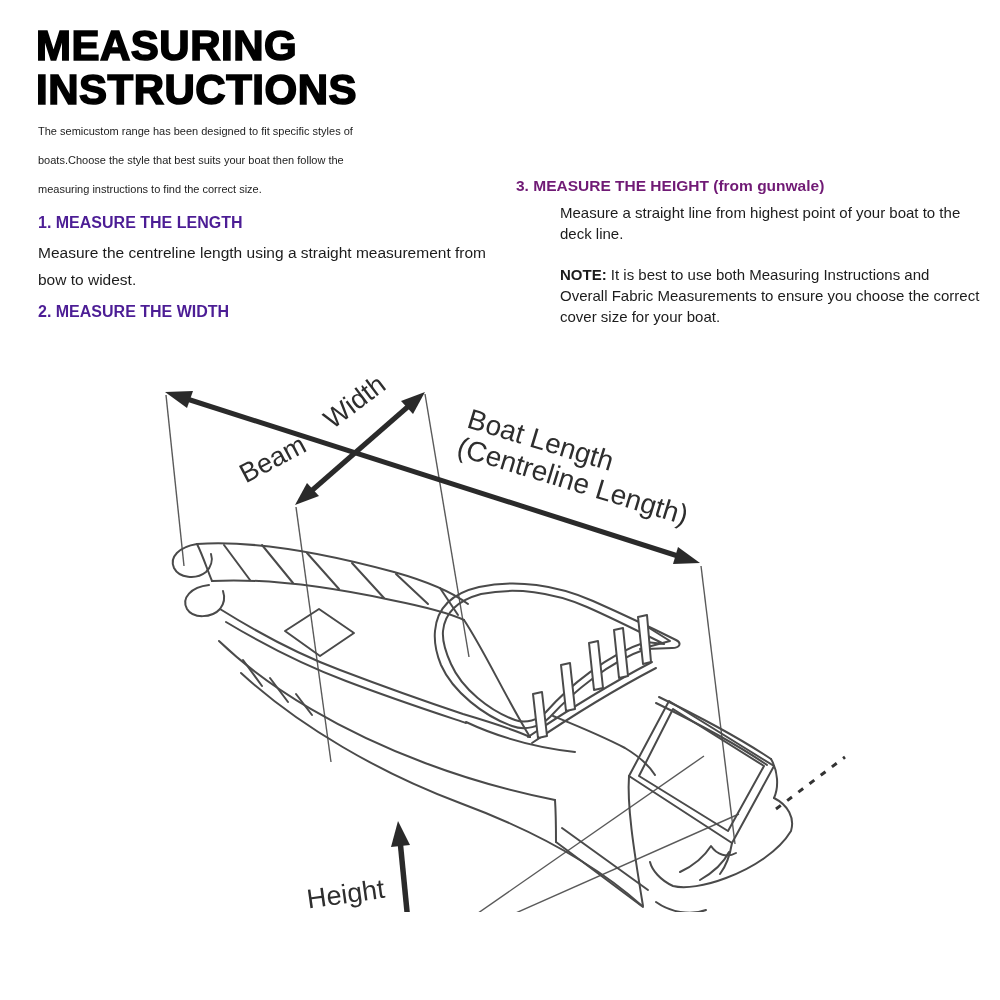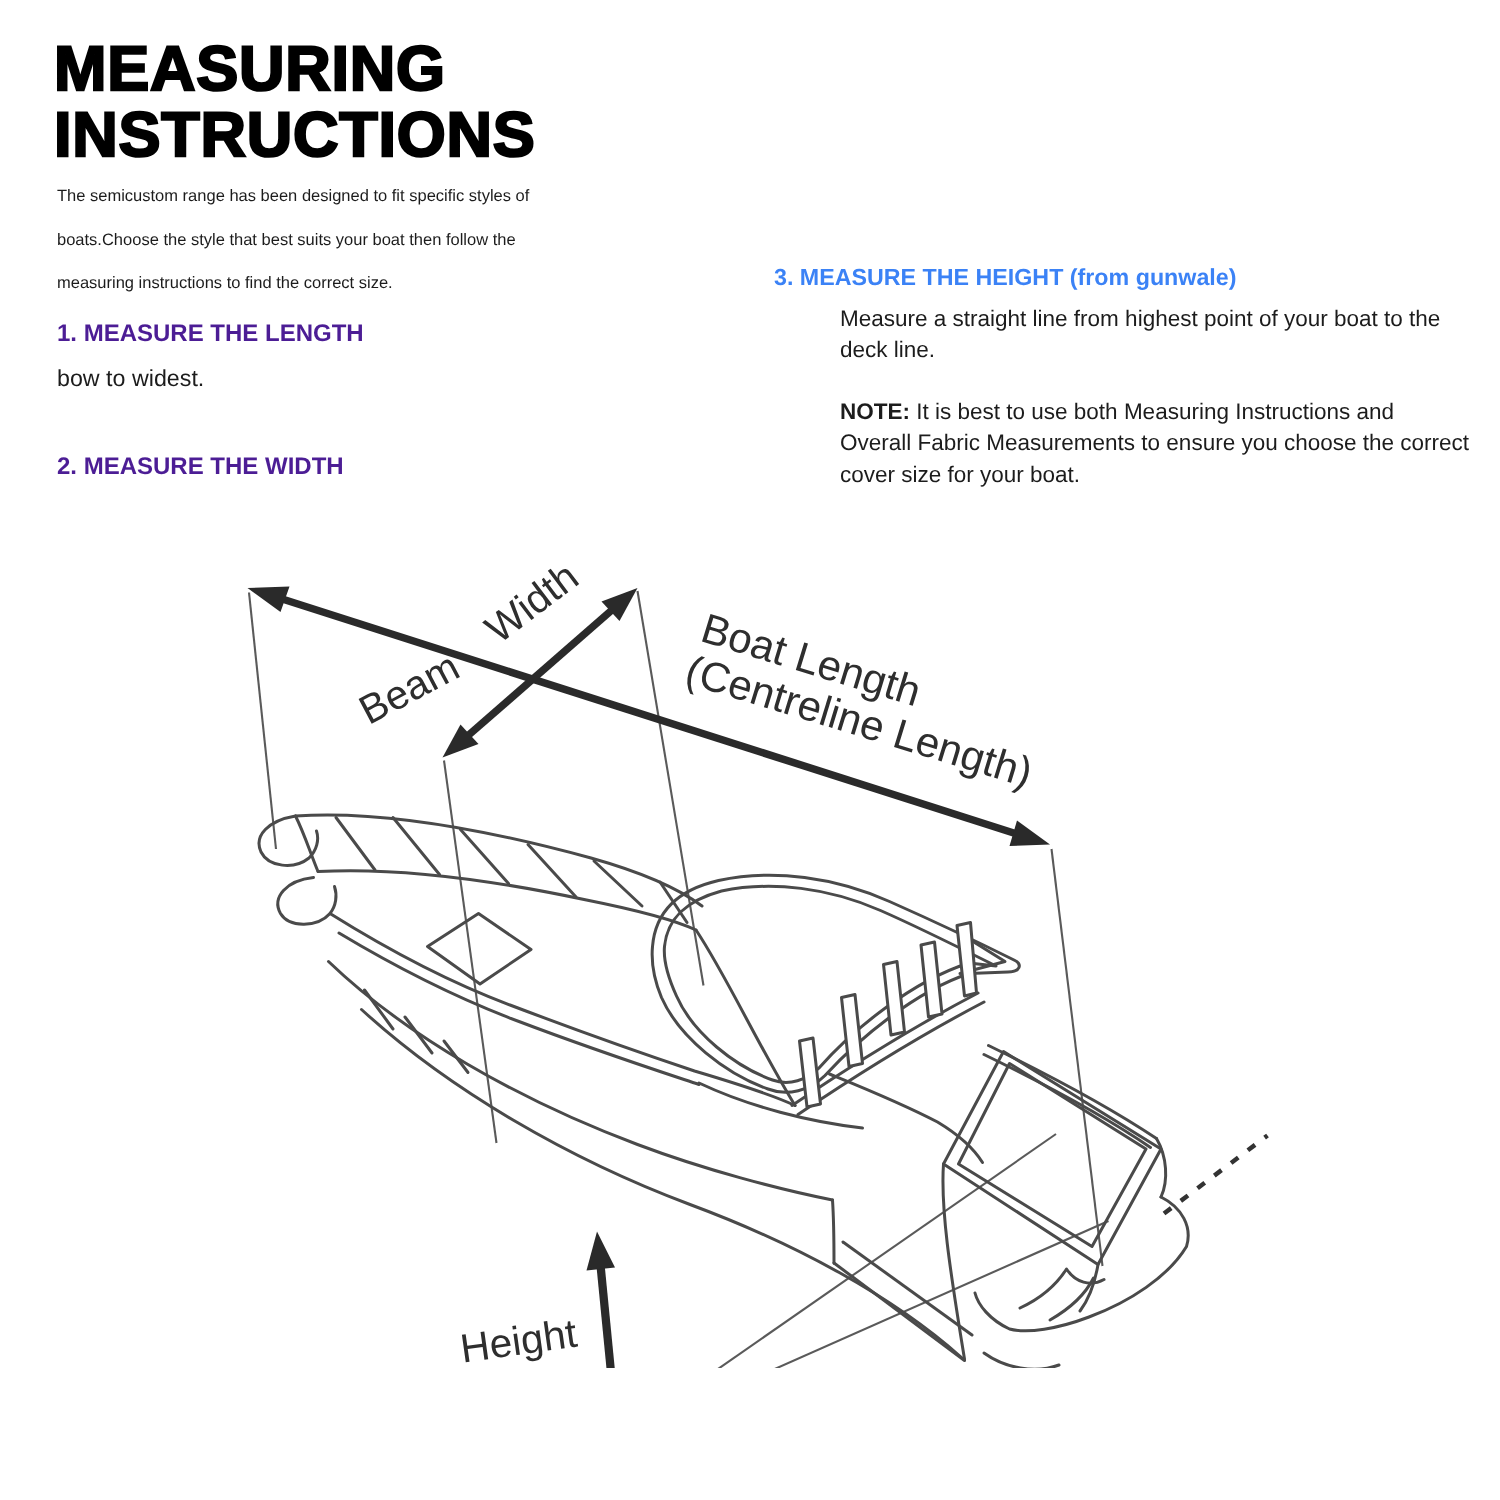--- a/index.html
+++ b/index.html
@@ -15,21 +15,21 @@
     letter-spacing:0.5px;
     -webkit-text-stroke:1.6px #000;
   }
   
   .line{white-space:nowrap;overflow:hidden;}
   .intro{left:38px;top:117px;width:462px;font-size:11px;}
   .intro .line{line-height:29px;}
   .lcol-h{left:38px;font-size:16px;font-weight:bold;color:#4c1d95;}
   .lcol-b{left:38px;width:456px;font-size:15.5px;}
   .lcol-b .line{line-height:27px;}
-  .rcol-h{left:516px;font-size:15.5px;font-weight:bold;color:#3b82f6;}
+  .rcol-h{left:516px;font-size:15.5px;font-weight:bold;color:#701a75;}
   .rcol-b{left:532px;width:450px;font-size:15px;margin-left:28px;}
   .rcol-b .line{line-height:21px;}
   .note-label{font-weight:bold;text-align:center;}
   
   svg{position:absolute;left:0;top:0;}
   svg text{font-family:"Liberation Sans","DejaVu Sans",sans-serif;fill:#2e2e2e;}
   .boat{stroke:#4a4a4a;stroke-width:2;fill:none;stroke-linecap:round;stroke-linejoin:round;}
   .boat .white{fill:#ffffff;}
   .leader{stroke:#5a5a5a;stroke-width:1.4;fill:none;}
   .shaft{stroke:#2a2a2a;stroke-width:5;fill:none;}
@@ -50,20 +50,21 @@
   </div>
 
   <div class="abs intro">
     <div class="line">The semicustom range has been designed to fit specific styles of</div>
     <div class="line">boats.Choose the style that best suits your boat then follow the</div>
     <div class="line">measuring instructions to find the correct size.</div>
   </div>
 
   <div class="abs lcol-h" style="top:214px;">1. MEASURE THE LENGTH</div>
   <div class="abs lcol-b" style="top:239px;">
+    <div class="line">Measure the centreline length using a straight measurement from</div>
     <div class="line">bow to widest.</div>
   </div>
 
   <div class="abs lcol-h" style="top:303px;">2. MEASURE THE WIDTH</div>
 
   <div class="abs rcol-h" style="top:177px;">3. MEASURE THE HEIGHT (from gunwale)</div>
   <div class="abs rcol-b" style="top:202px;">
     <div class="line">Measure a straight line from highest point of your boat to the</div>
     <div class="line">deck line.</div>
   </div>

